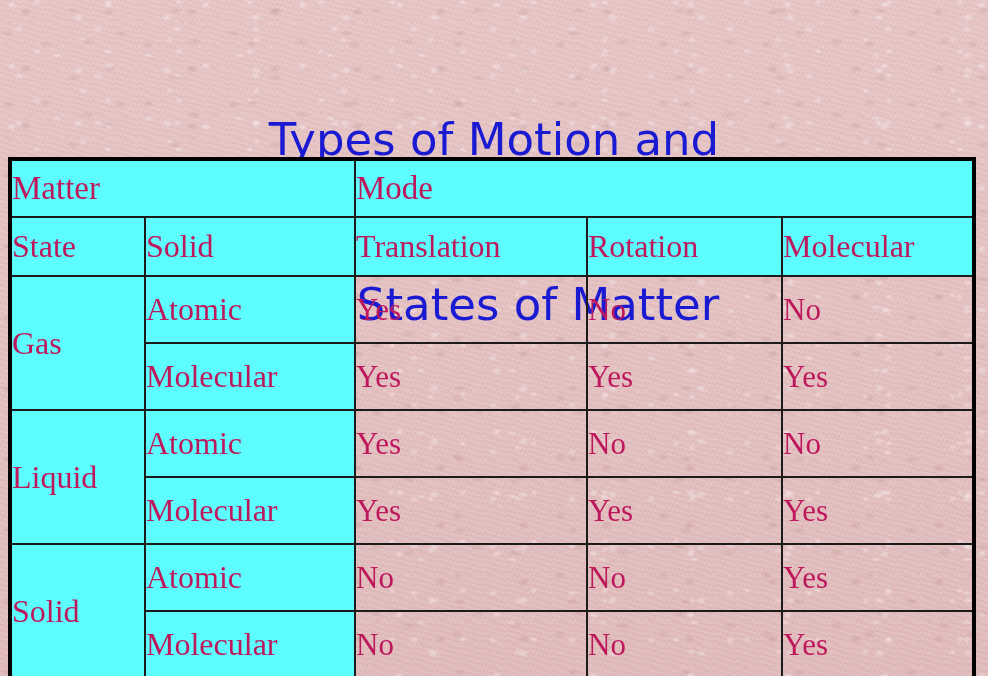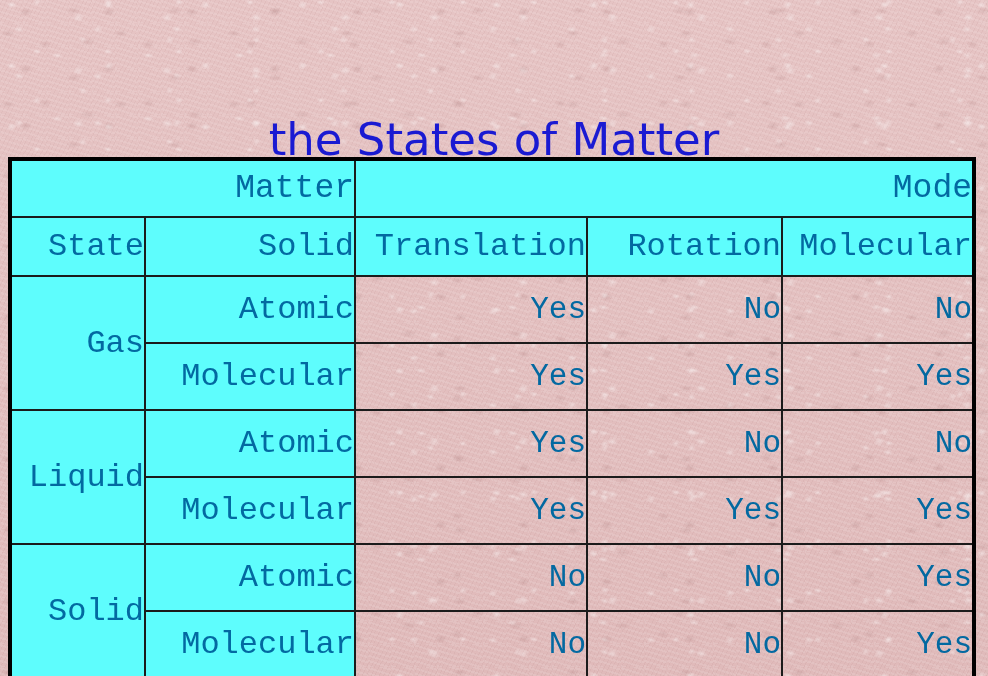--- a/index.html
+++ b/index.html
@@ -68,25 +68,25 @@
     top: 157px;
     width: 964px;
     height: 513px;
     border-collapse: collapse;
     table-layout: fixed;
     border: 4px solid #000000;
     background: transparent;
   }
   #motion-table td {
     border: 2px solid #1b1b1b;
-    text-align: right;
+    text-align: left;
     vertical-align: middle;
     padding: 0;
-    font-family: Liberation Mono, monospace;
-    color: #0369a1;
+    font-family: Liberation Serif, serif;
+    color: #be185d;
     background: transparent;
   }
 
   .cyan { background-color: #5efdfd !important; }
 
   .h-group {
     font-size: 33px;
     height: 55px;
   }
   .h-col {
@@ -114,20 +114,21 @@
   col.c-trans      { width: 232px; }
   col.c-rot        { width: 195px; }
   col.c-vib        { width: 192px; }
 </style>
 </head>
 <body>
 
 <div id="slide"></div>
 
 <div class="title">
+  <span class="title-line">Types of Motion and</span>
   <span class="title-line">the States of Matter</span>
 </div>
 
 <table id="motion-table">
   <colgroup>
     <col class="c-state">
       <col class="c-type">
       <col class="c-trans">
       <col class="c-rot">
       <col class="c-vib">

